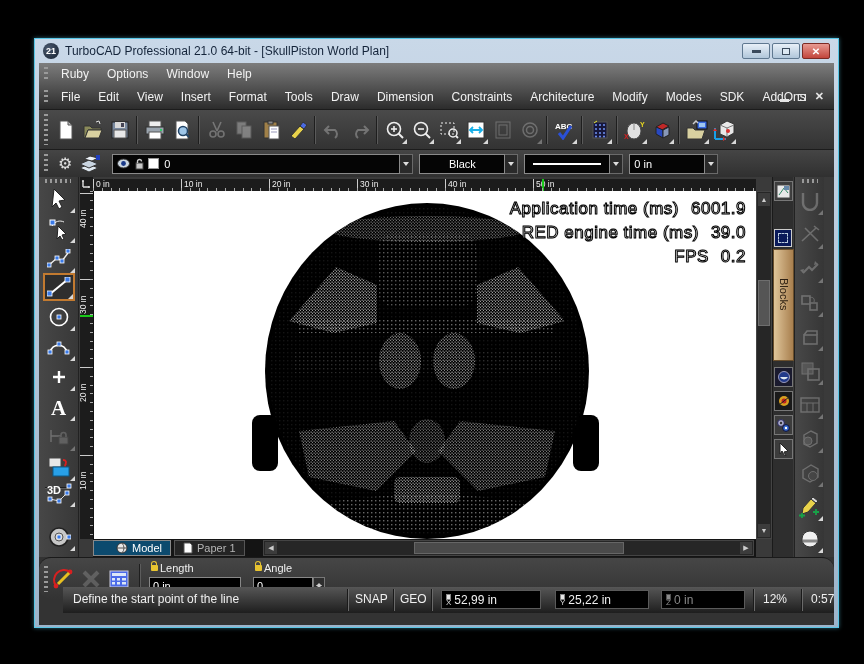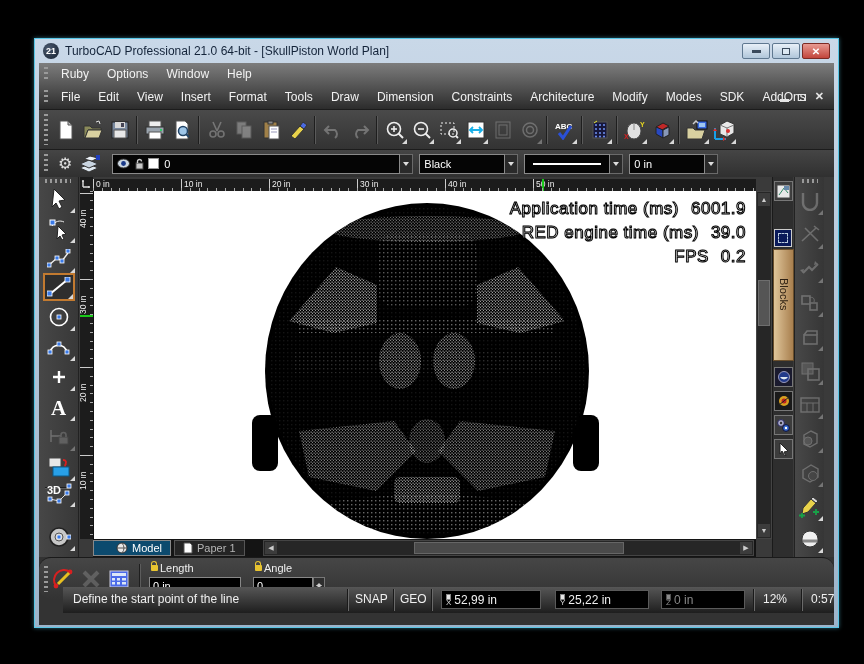--- a/index.html
+++ b/index.html
@@ -418,21 +418,21 @@
             <circle cx="6.5" cy="5.5" r="2.4" fill="#1a3a8a"></circle>
           </svg>
         <svg width="11" height="12" style="margin-left:4px">
             <rect x="2" y="5" width="7" height="6" fill="#c8c8c8" stroke="#444"></rect>
             <path d="M3.5 5V3.5a2 2 0 014 0" fill="none" stroke="#c8c8c8" stroke-width="1.4"></path>
           </svg>
         <span class="swatch"></span>
         <span>0</span>
       </span>
       <span class="combo-arrow"></span>
-      <span class="combo" style="width:86px; margin-left:6px; ">
+      <span class="combo" style="width:86px; margin-left:6px; justify-content:center;">
         <span>Black</span>
       </span>
       <span class="combo-arrow"></span>
       <span class="combo" style="width:86px; margin-left:6px;">
         <span class="linesample"></span>
       </span>
       <span class="combo-arrow"></span>
       <span class="combo" style="width:76px; margin-left:6px;">
         <span>0 in</span>
       </span>

